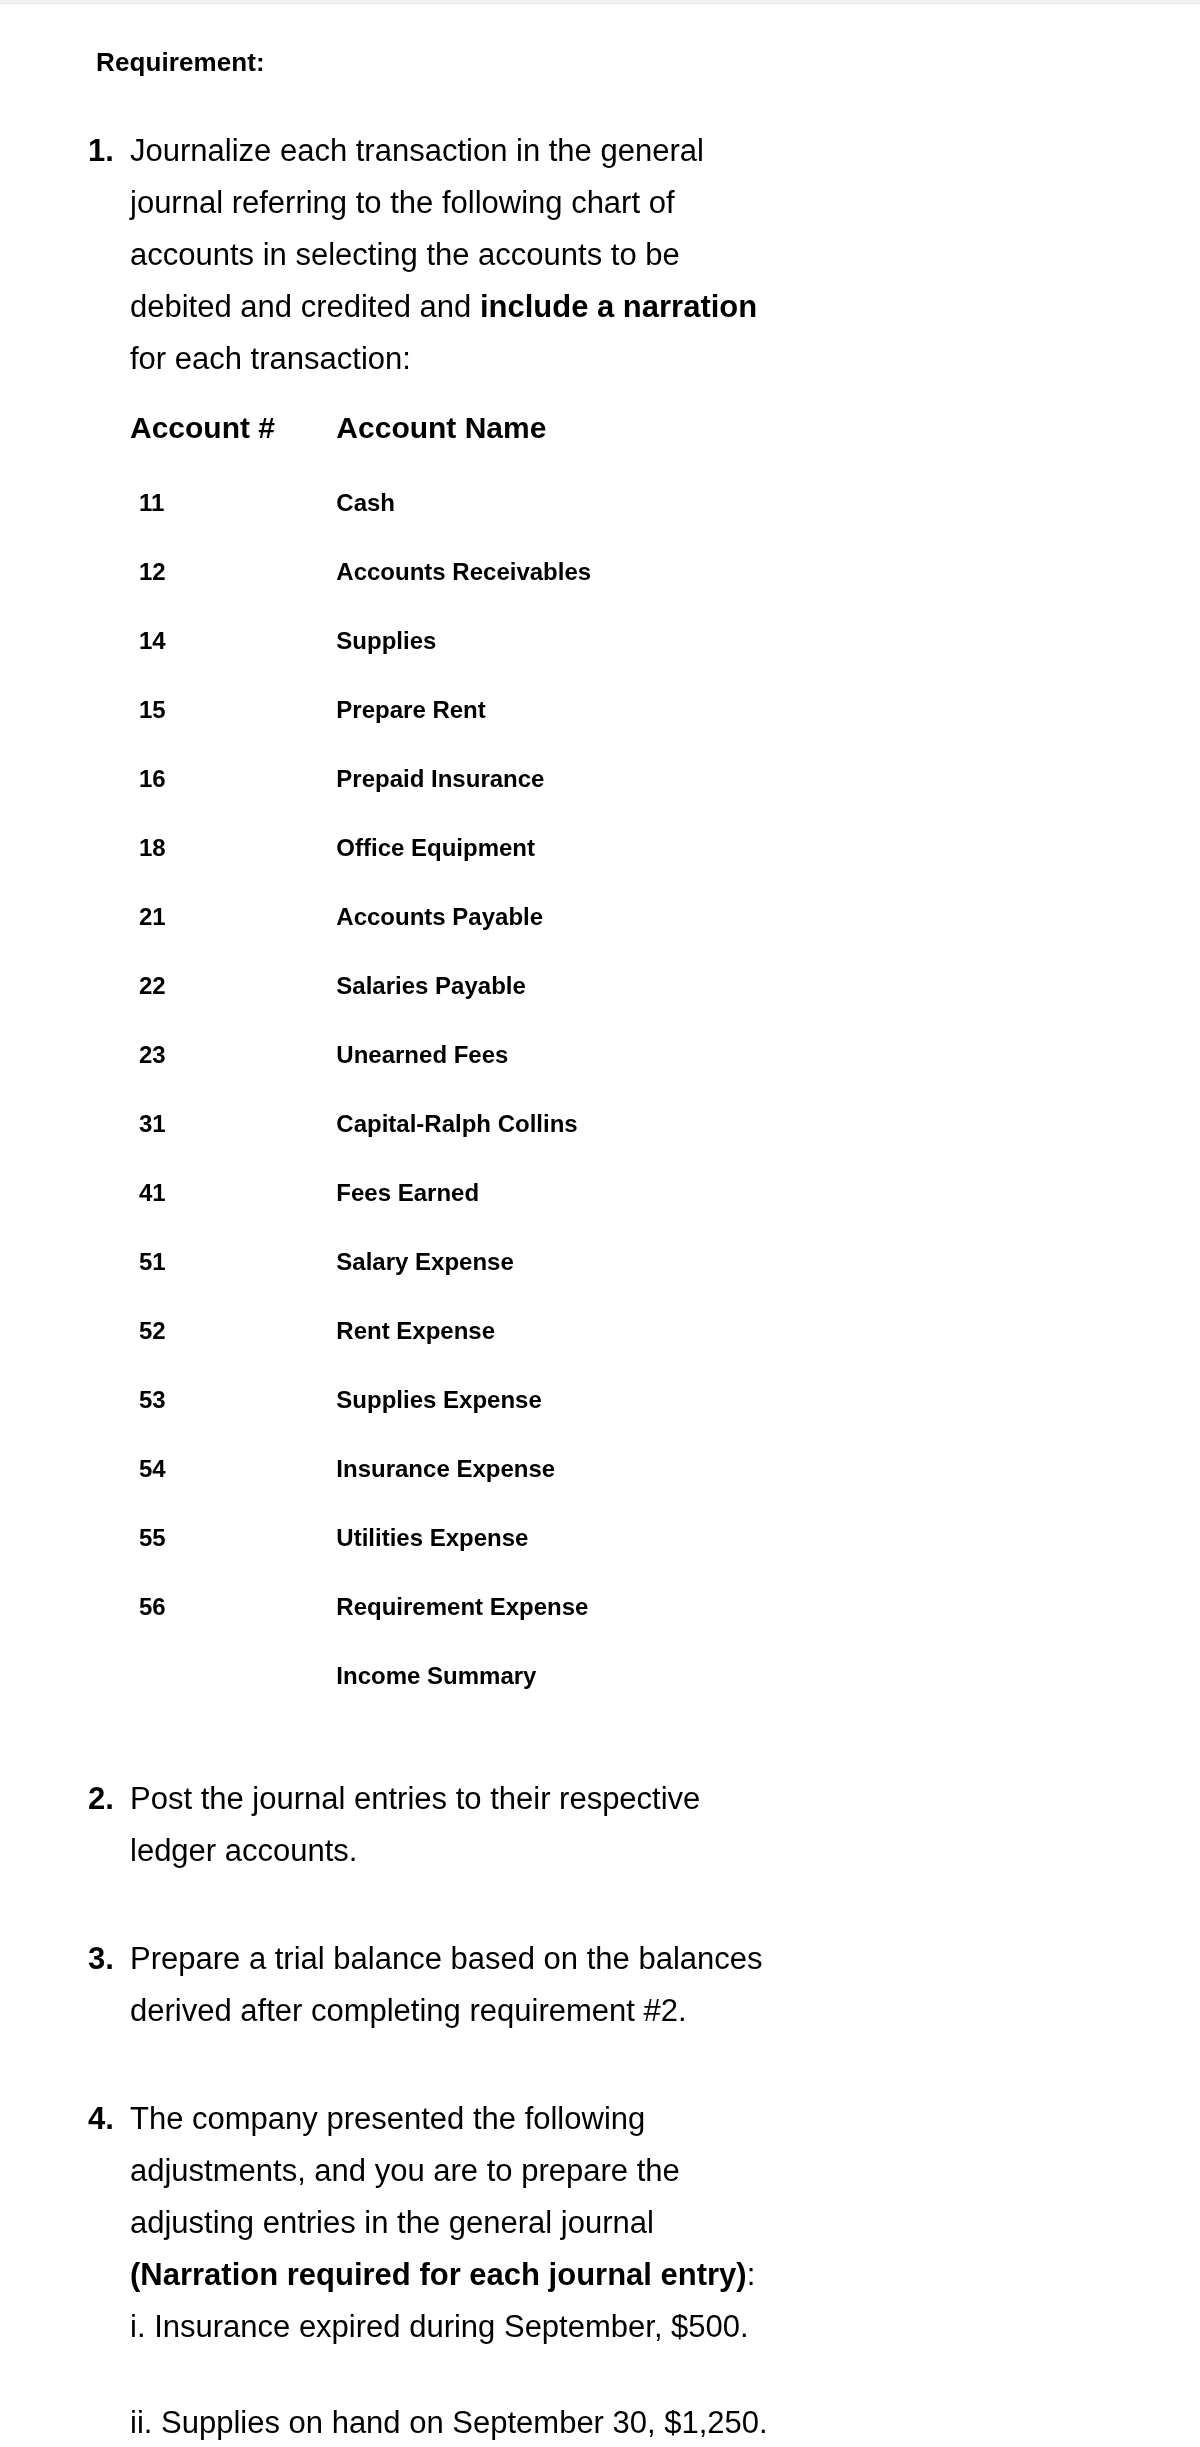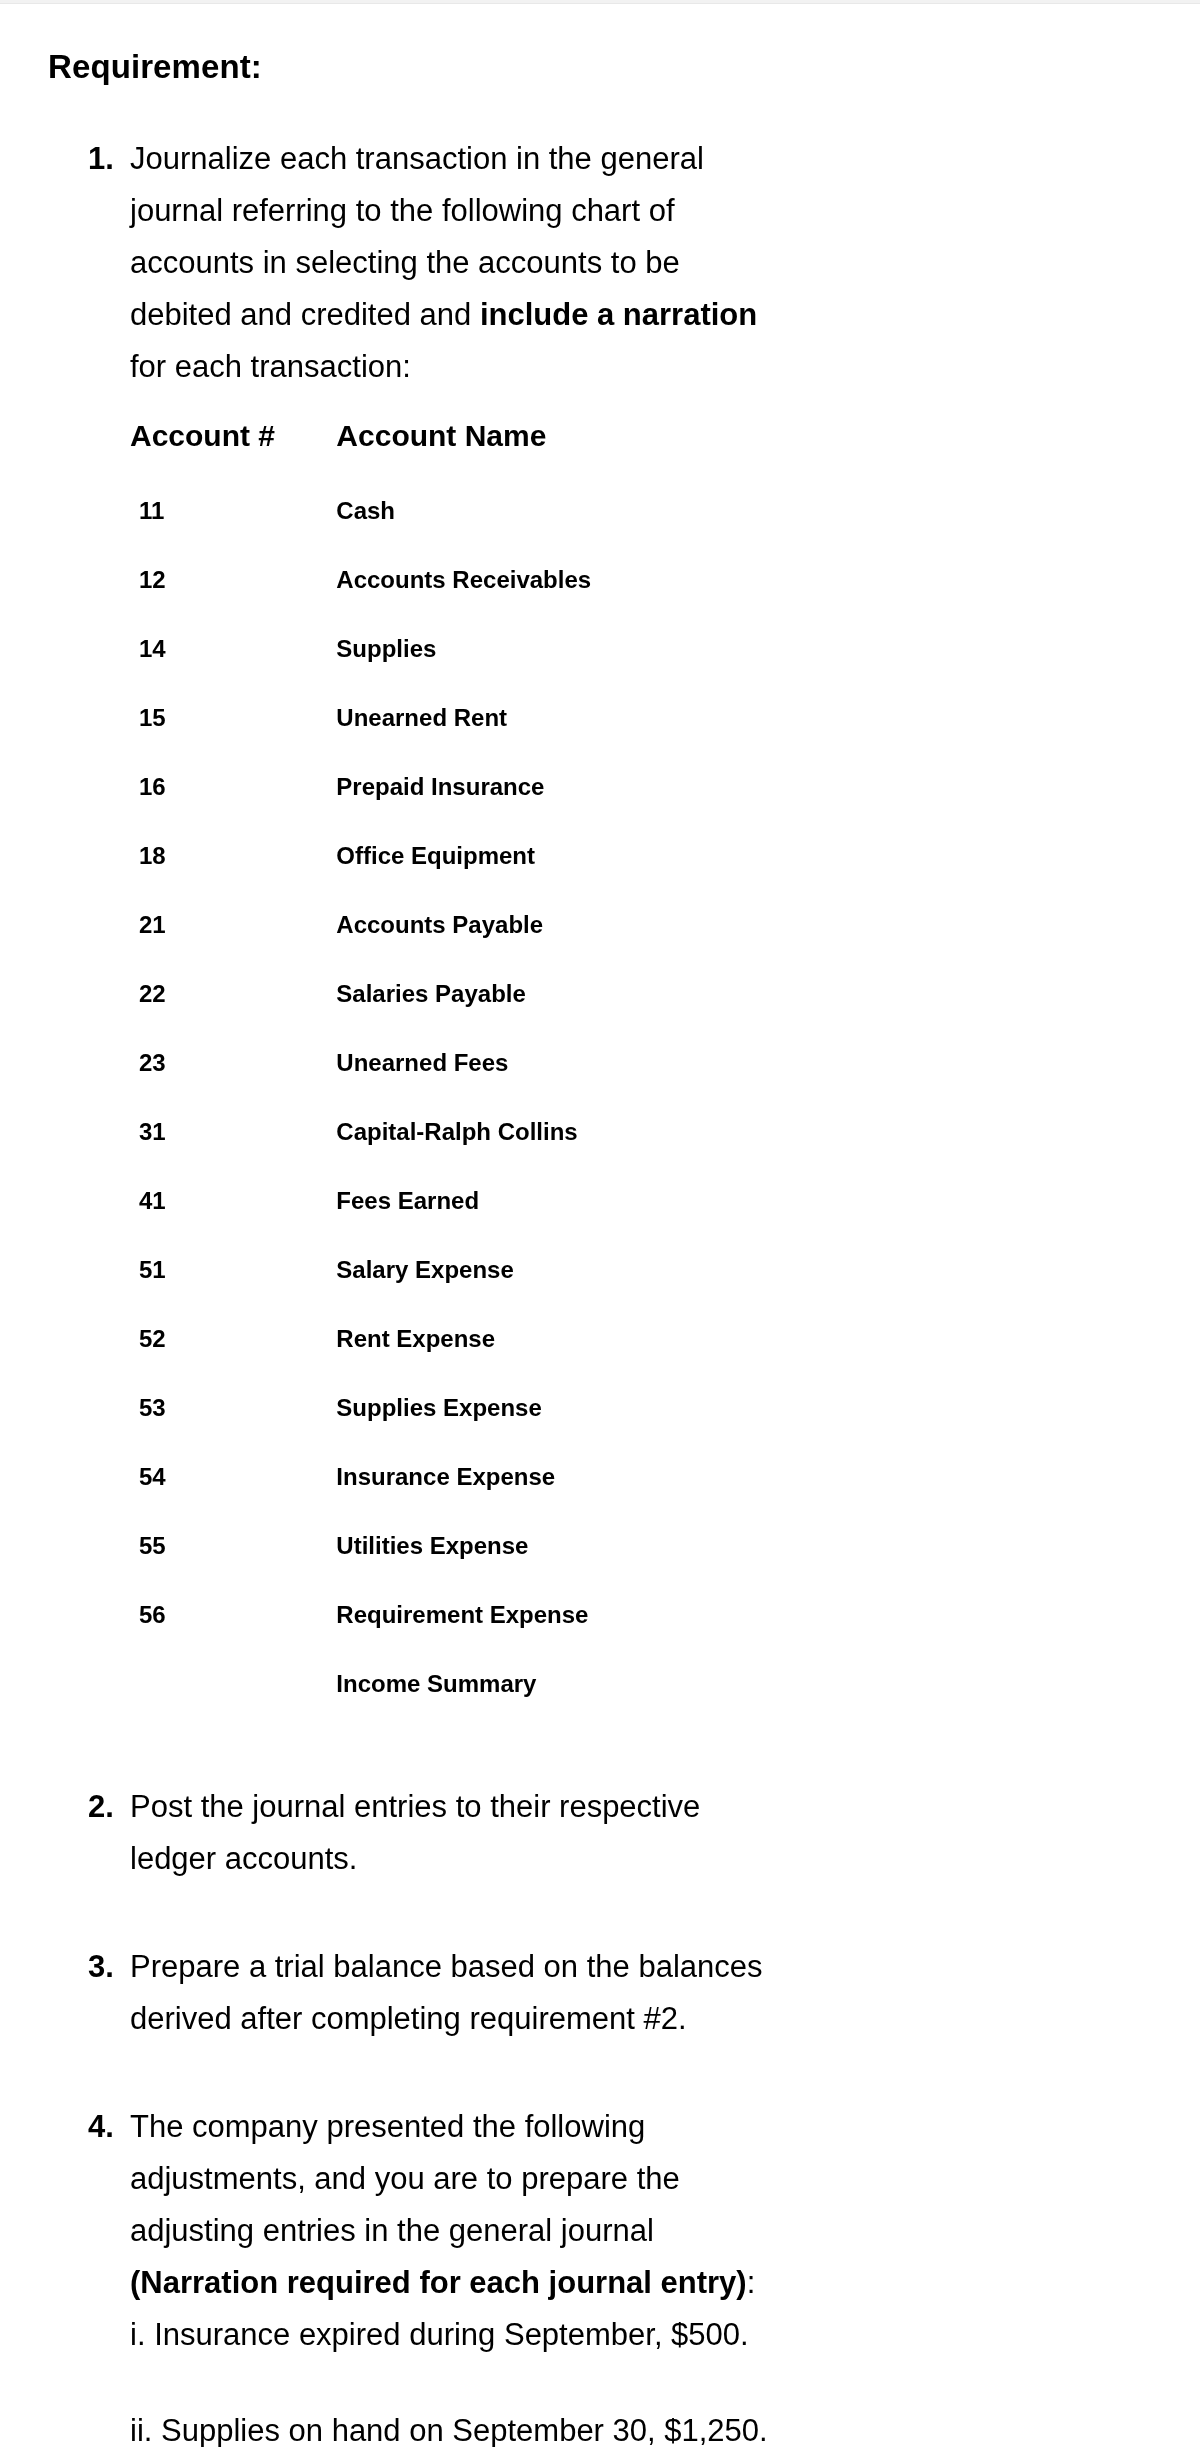--- a/index.html
+++ b/index.html
@@ -35,25 +35,25 @@
     height: 3px;
     background: #f2f2f2;
     border-bottom: 1px solid #e8e8e8;
   }
 
   .content {
     padding: 46px 0 0 0;
   }
 
   h1.req-title {
-    font-size: 33px;
+    font-size: 26px;
     font-weight: bold;
     line-height: 1.25;
     margin: 0 0 46px 0;
-    padding-left: 48px;
+    padding-left: 96px;
     letter-spacing: 0.1px;
   }
 
   
   .req-item {
     position: relative;
     padding-left: 130px;
     padding-right: 40px;
     margin-bottom: 0;
   }
@@ -161,21 +161,21 @@
             <tr>
               <td class="col-num">12</td>
               <td class="col-name">Accounts Receivables</td>
             </tr>
             <tr>
               <td class="col-num">14</td>
               <td class="col-name">Supplies</td>
             </tr>
             <tr>
               <td class="col-num">15</td>
-              <td class="col-name">Unearned Rent</td>
+              <td class="col-name">Prepare Rent</td>
             </tr>
             <tr>
               <td class="col-num">16</td>
               <td class="col-name">Prepaid Insurance</td>
             </tr>
             <tr>
               <td class="col-num">18</td>
               <td class="col-name">Office Equipment</td>
             </tr>
             <tr>

